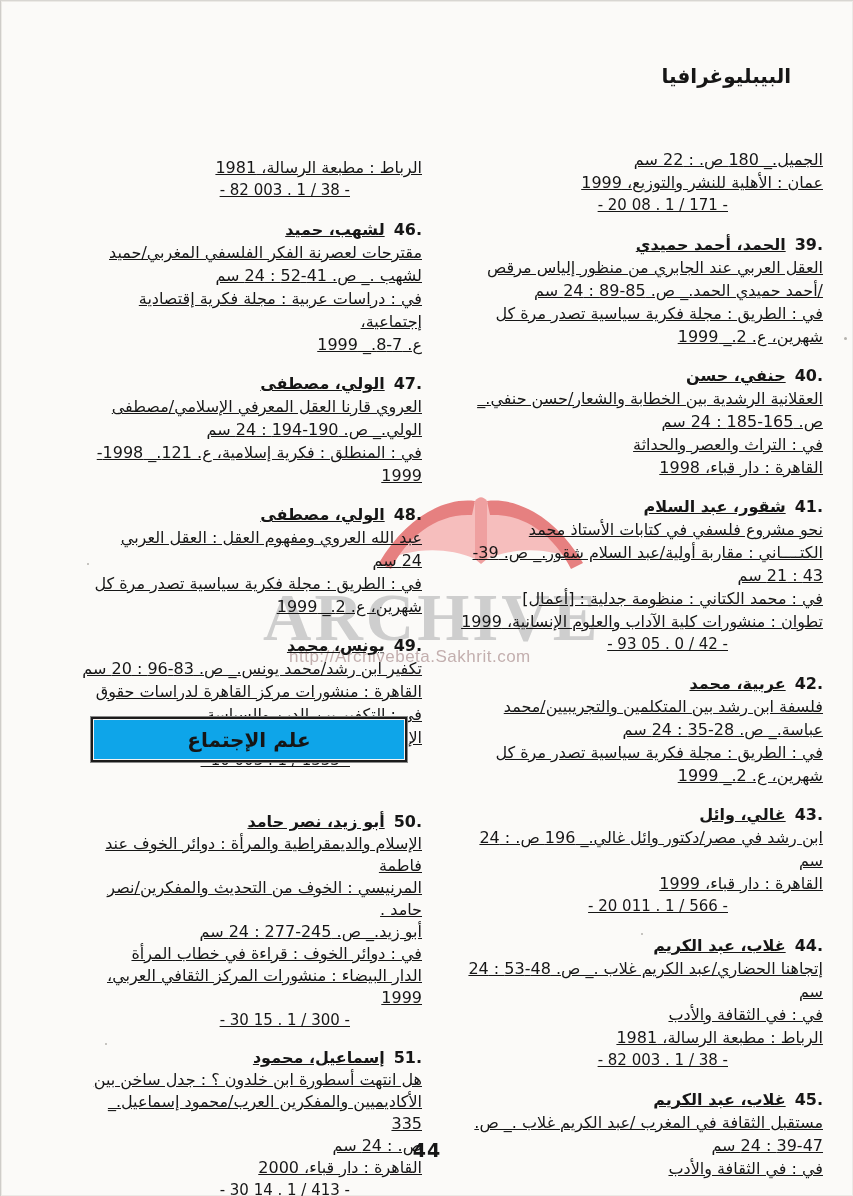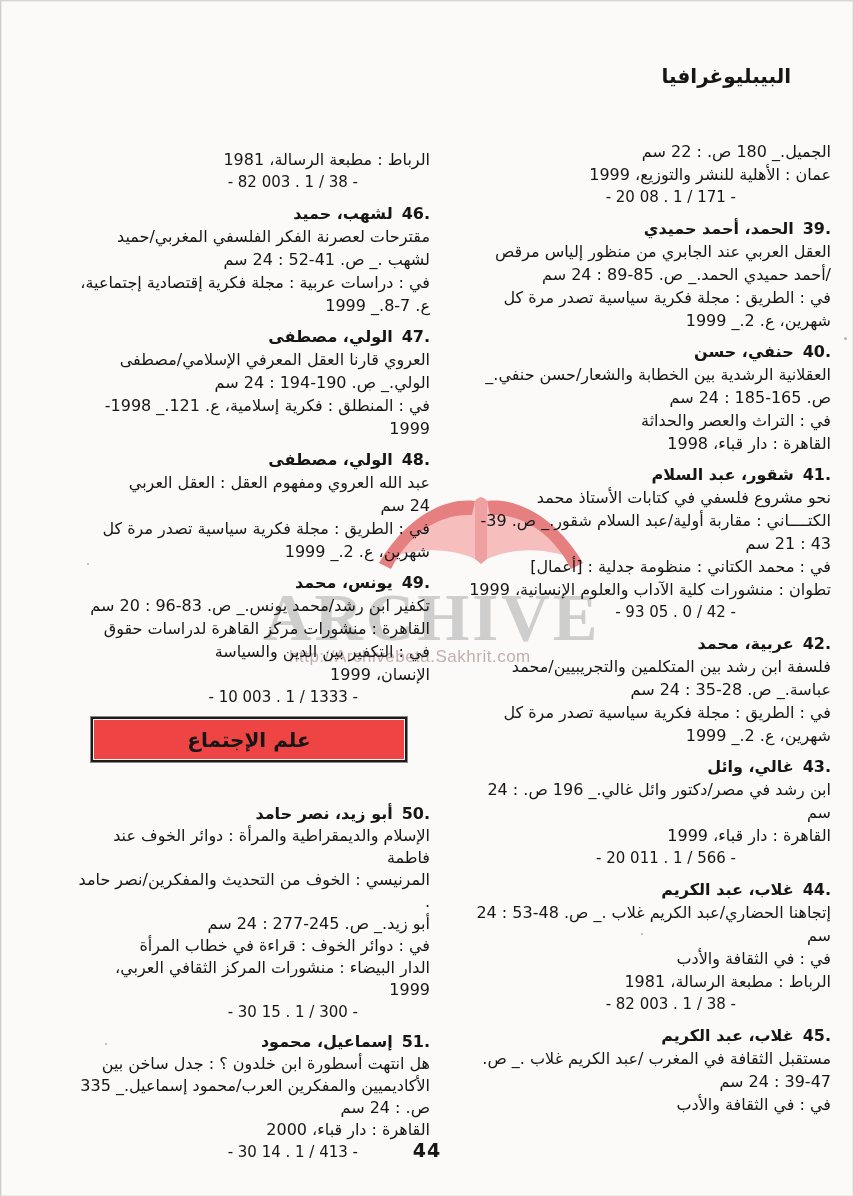--- a/index.html
+++ b/index.html
@@ -42,34 +42,34 @@
     position:absolute;left:288px;top:646px;width:300px;
     font-family:"Liberation Sans","DejaVu Sans",sans-serif;
     font-size:17px;letter-spacing:.5px;
     color:#c0abab;opacity:.95;
   }
   
   .col{position:absolute;direction:rtl;text-align:right;z-index:2;font-size:16px;line-height:23px;}
   .col-right{left:444px;top:131px;width:394px;}
   .col-left-top{left:65px;top:139px;width:372px;}
   .col-left-bottom{left:65px;top:794px;width:372px;line-height:22px;}
-  .entry{margin:8px;}
+  .entry{margin:16px;text-decoration:underline;}
   .entry + .entry{margin-top:7px;}
   .line{min-height:1em;}
   .author-line{font-weight:bold;}
   .entry-num{direction:ltr;unicode-bidi:isolate;display:inline-block;margin-left:9px;font-weight:bold;}
   .class-line{direction:ltr;text-align:right;font-size:15px;}
   .col-right .class-line{padding-right:95px;}
   .col-left-top .class-line,.col-left-bottom .class-line{padding-right:72px;}
   
   .section-box{
     position:absolute;left:90px;top:716px;width:312px;height:41px;z-index:2;
     border:2px solid #1b1b1b;
     box-shadow:0 0 0 1px #8a8a8a, inset 0 0 0 1px #f5f4f2;
-    background:#ef4444;
+    background:#0ea5e9;
     display:flex;align-items:center;justify-content:center;
     font-size:20px;font-weight:bold;direction:rtl;
   }
   
   .speck{position:absolute;background:#b5b2ae;border-radius:50%;z-index:0;}
 </style>
 </head>
 <body>
 
 <div class="page">

